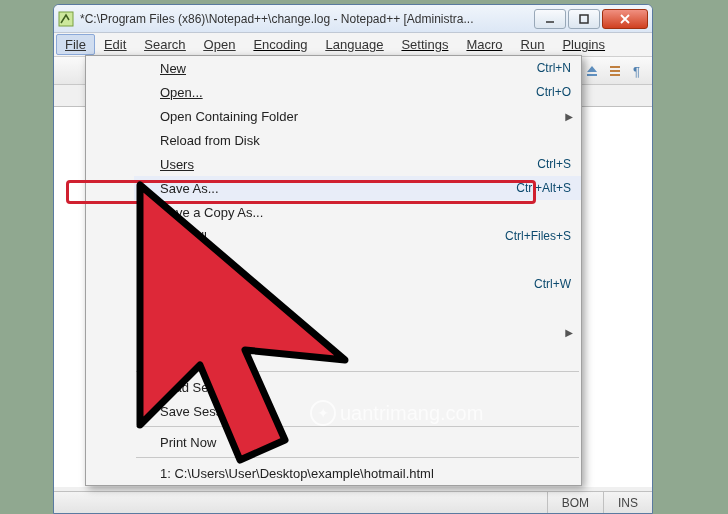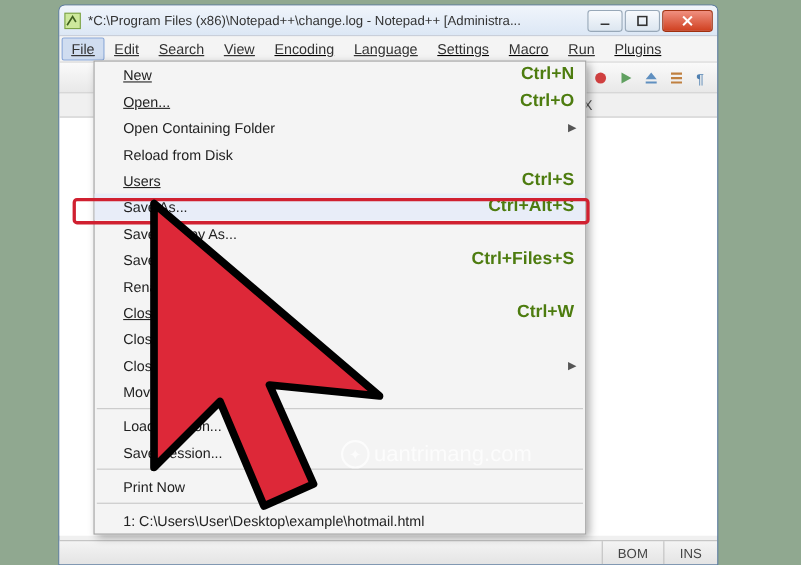--- a/index.html
+++ b/index.html
@@ -70,37 +70,38 @@
   }
   .tab-close { font-size:13px; color:#555; padding:0 6px;}
   .editor {
     background: #fff;
     height: 380px;
     position: relative;
   }
   .dropdown {
     position: absolute;
     left: 85px; top: 55px;
-    width: 448px;
+    width: 497px;
     background: #f4f4f4;
     border: 1px solid #a0a0a0;
     box-shadow: 3px 3px 8px rgba(0,0,0,0.35);
     z-index: 10;
+    padding-left: 48px;
   }
   .dd-item {
     display: flex;
     align-items: center;
     height: 24px;
     padding: 0 10px 0 26px;
     font-size: 13px;
     color: #222;
     position: relative;
   }
   .dd-item .label { flex: 1; }
-  .dd-item .shortcut { color: #4d7c0f; font-size: 16px; font-weight: bold;}
+  .dd-item .shortcut { color: #0c4a6e; font-size: 12px;}
   .dd-item .arrow { position:absolute; right:8px; font-size:10px; color:#555;}
   .dd-sep { height: 1px; background: #c8c8c8; margin: 3px 2px; }
   .dd-item.hover { background: #e8edf8; }
   .highlight-box {
     position: absolute;
     left: 66px; top: 180px;
     width: 470px; height: 24px;
     border: 3px solid #d02030;
     border-radius: 4px;
     z-index: 20;
@@ -159,21 +160,21 @@
         <svg viewBox="0 0 10 10">
           <path d="M1 1L9 9M9 1L1 9" stroke="#fff" stroke-width="1.8"></path>
         </svg>
       </div>
   </div>
 
   <div class="menubar">
     <div class="menu-item active"><span class="u">File</span></div>
     <div class="menu-item"><span class="u">Edit</span></div>
     <div class="menu-item"><span class="u">Search</span></div>
-    <div class="menu-item"><span class="u">View</span></div>
+    <div class="menu-item"><span class="u">Open</span></div>
     <div class="menu-item"><span>Encoding</span></div>
     <div class="menu-item"><span class="u">Language</span></div>
     <div class="menu-item"><span>Settings</span></div>
     <div class="menu-item"><span>Macro</span></div>
     <div class="menu-item"><span class="u">Run</span></div>
     <div class="menu-item"><span>Plugins</span></div>
   </div>
 
   <div class="toolbar">
     <div class="tb-spacer"></div>

